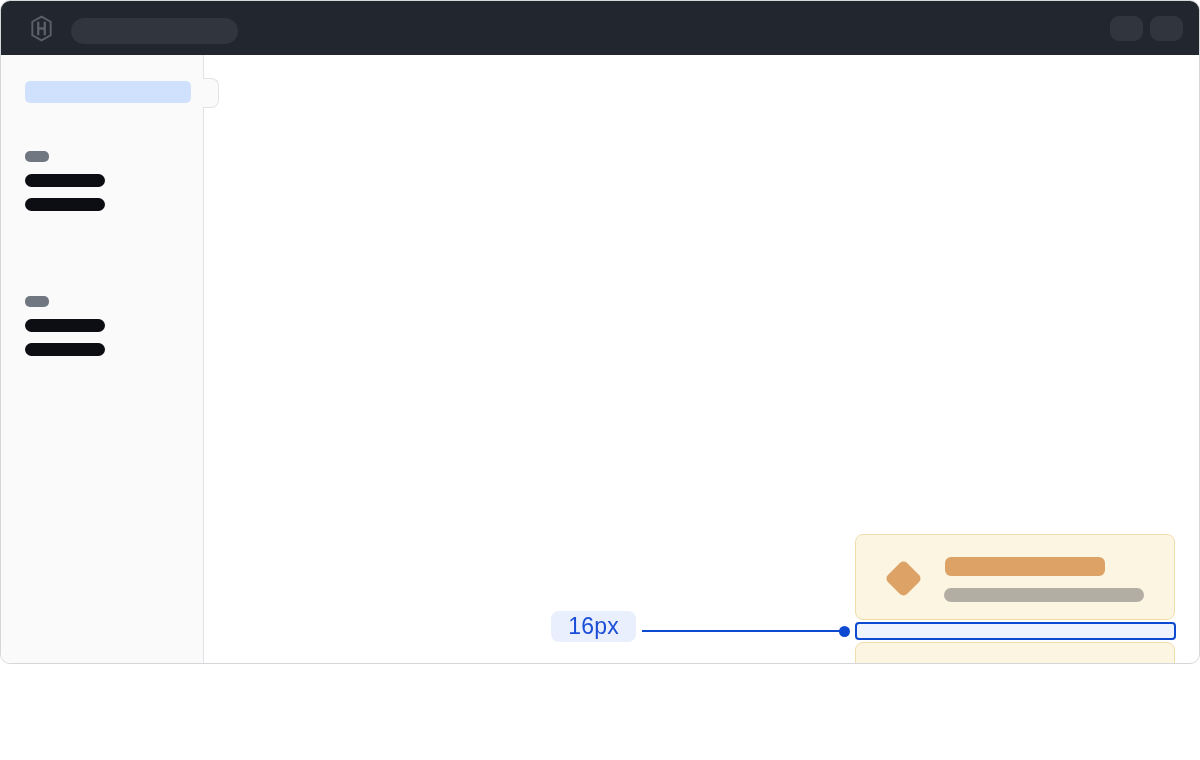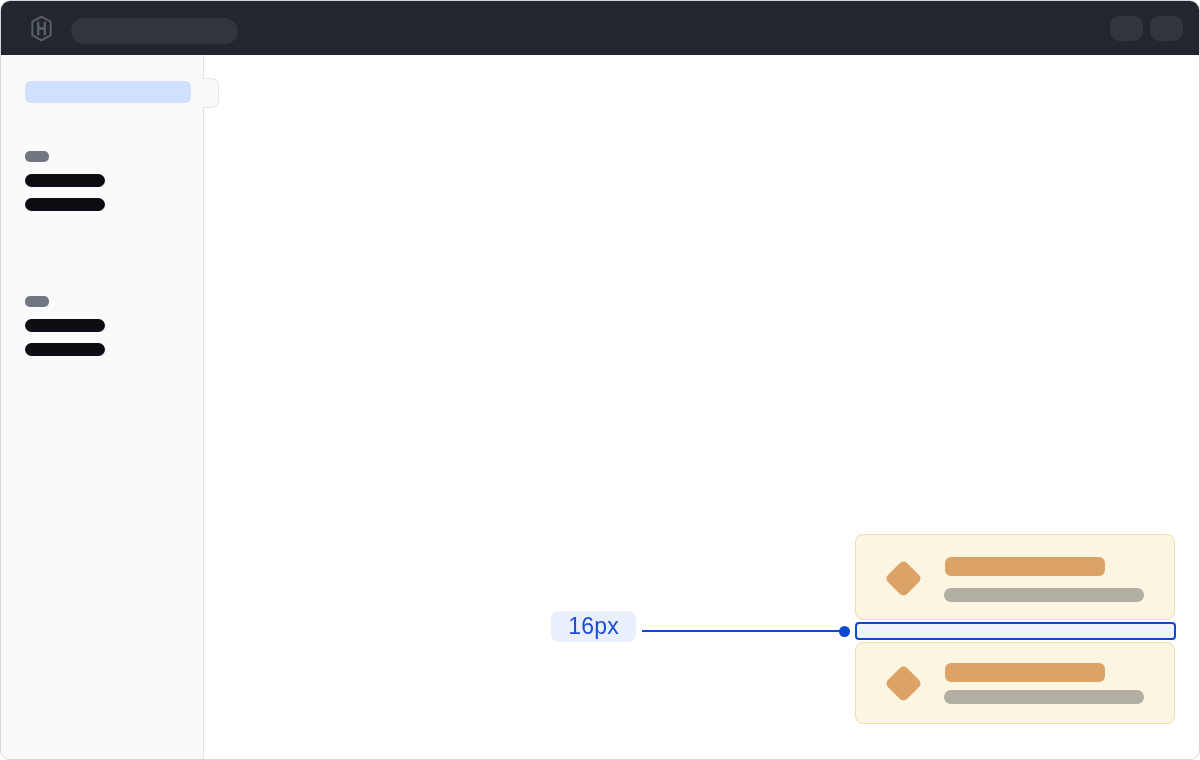--- a/index.html
+++ b/index.html
@@ -11,21 +11,21 @@
     --annotation-blue:#0d49d1; --annotation-text:#1b4ed6;
     --annotation-badge-bg:#e9effc; --gap-fill:#eef3fe;
     --page-border:#d5d7db;
   }
   *{margin:0;padding:0;box-sizing:border-box;}
   body{
     font-family:"Liberation Sans", sans-serif;
     background:#ffffff; width:1200px; height:760px; overflow:hidden;
   }
   .page{
-    position:relative; width:1200px; height:760px;
+    position:relative; width:1200px; height:664px;
     background:#ffffff; border:1px solid var(--page-border);
     border-radius:10px; overflow:hidden;
   }
   
   .navbar{
     position:absolute; left:0; top:0; width:100%; height:54px;
     background:var(--header-bg);
   }
   .logo{
     position:absolute; left:28px; top:14px; width:25px; height:27px;

